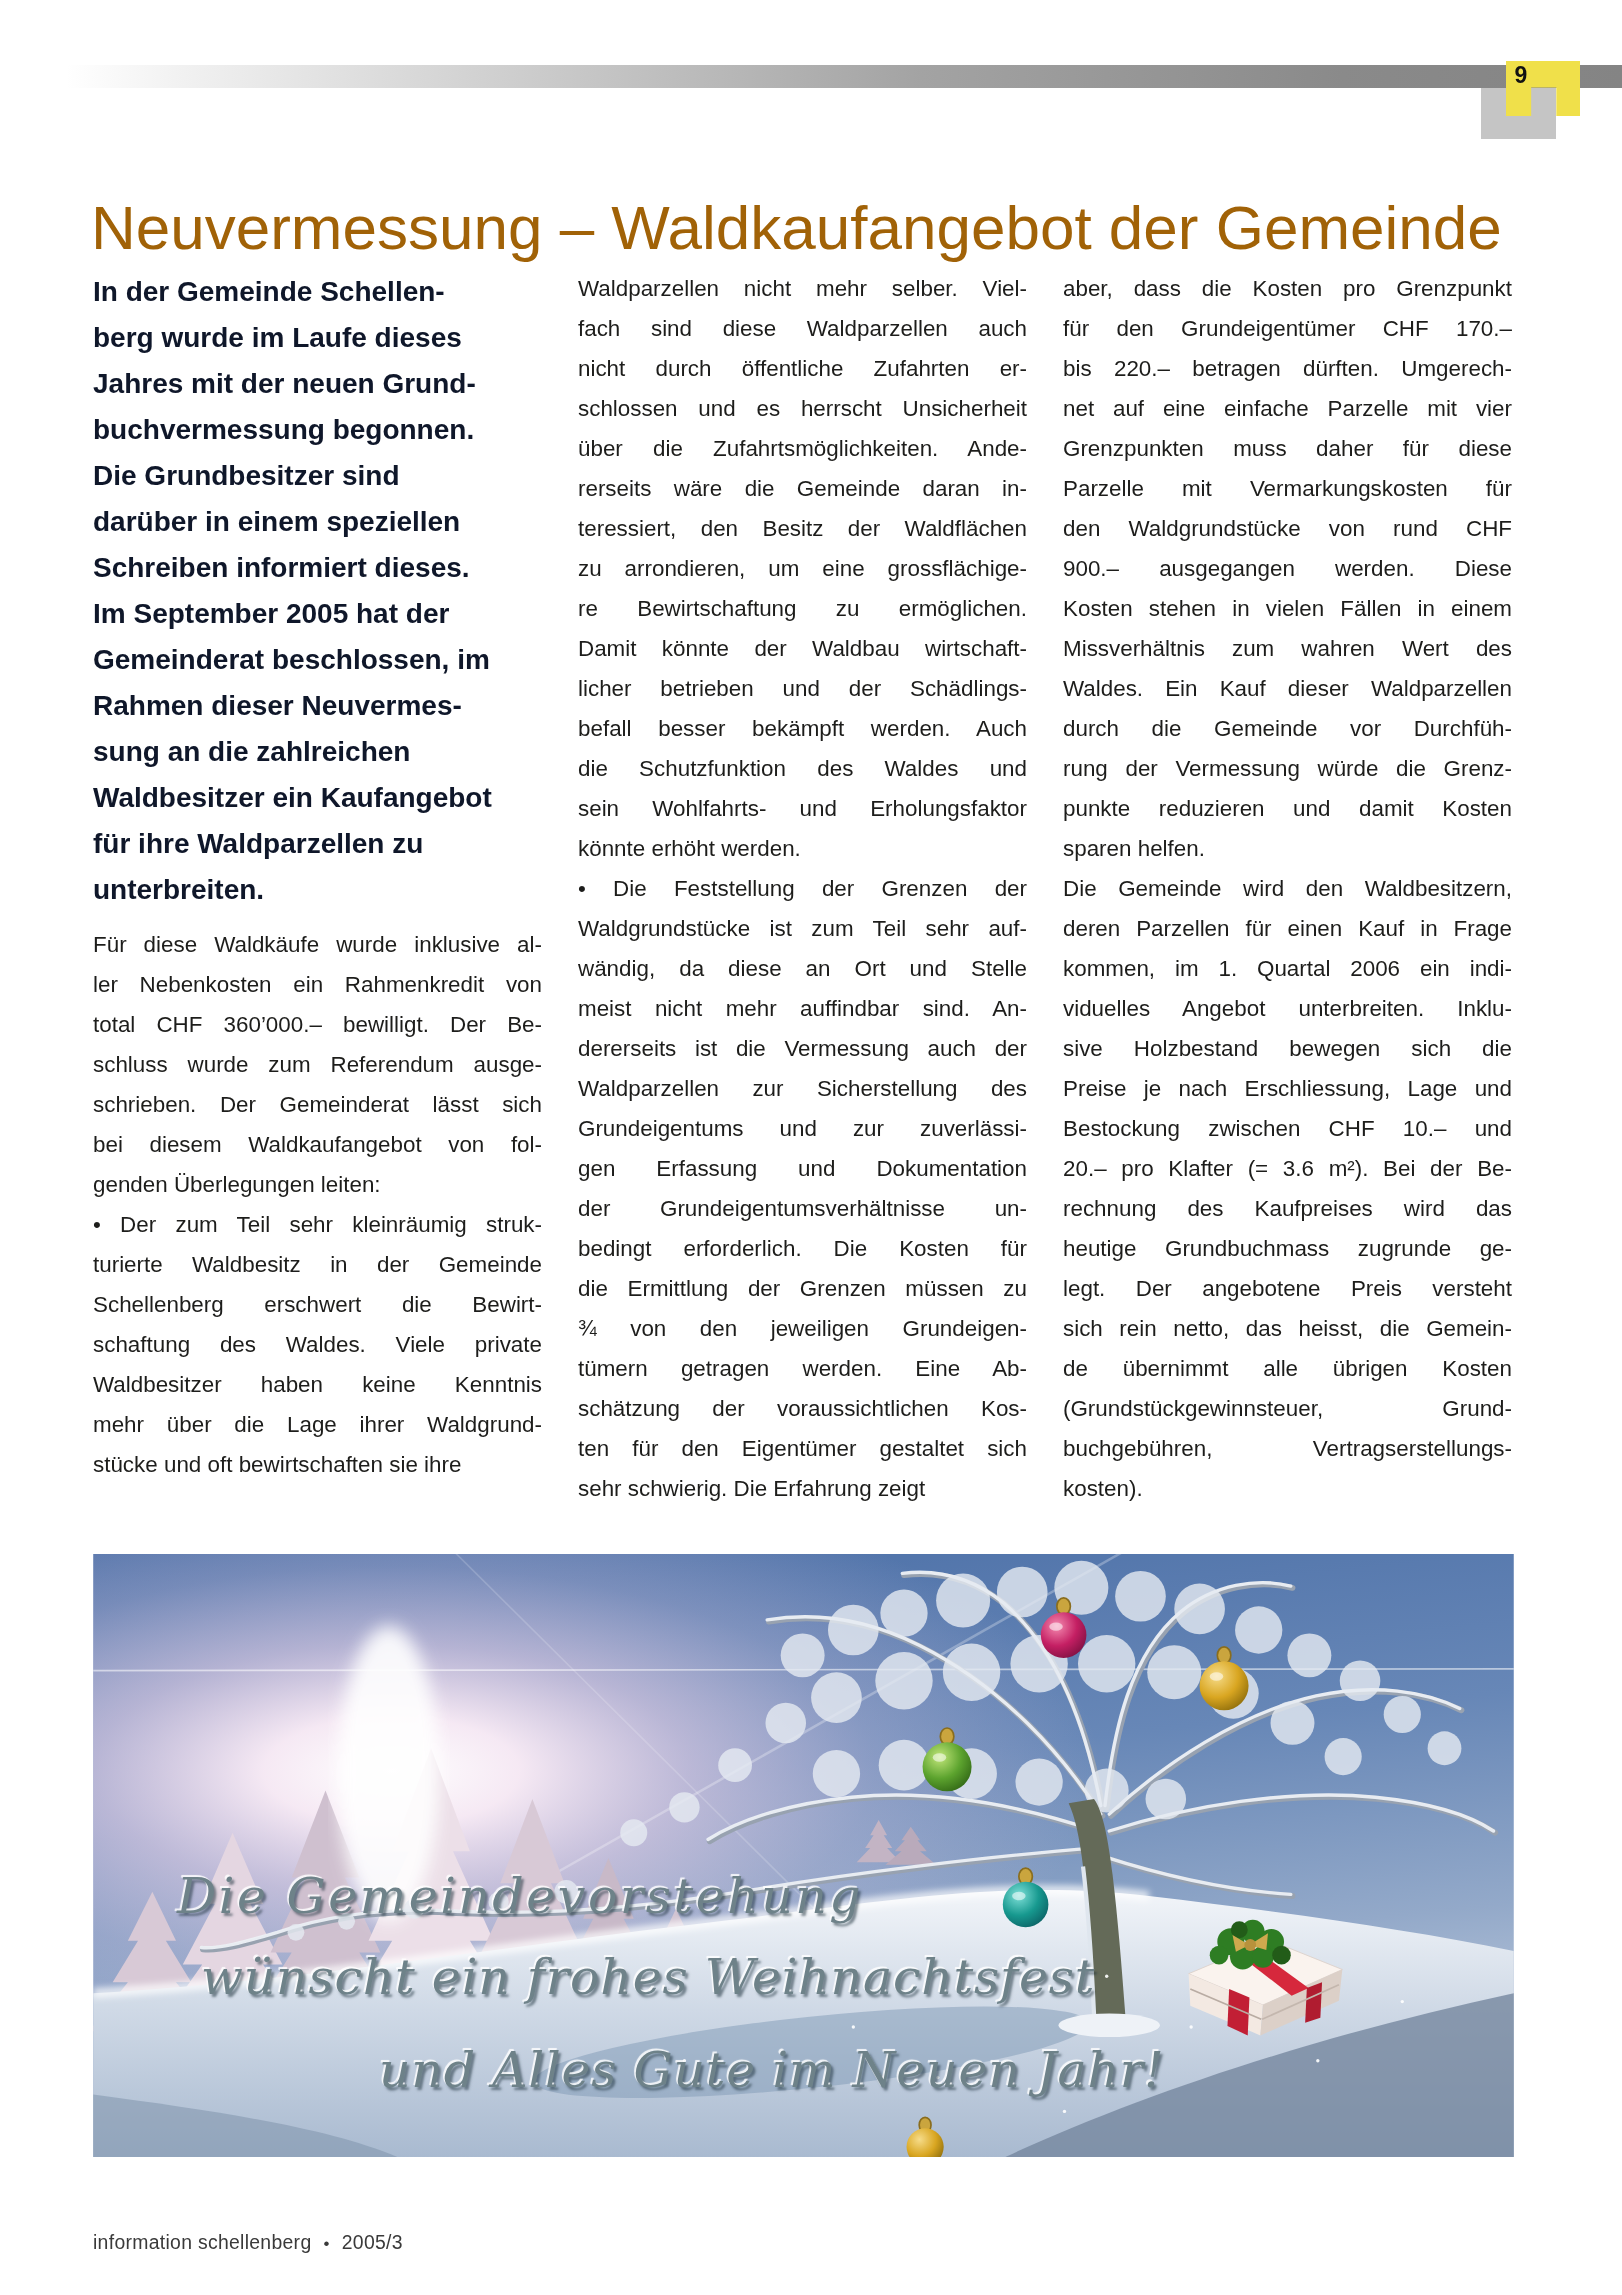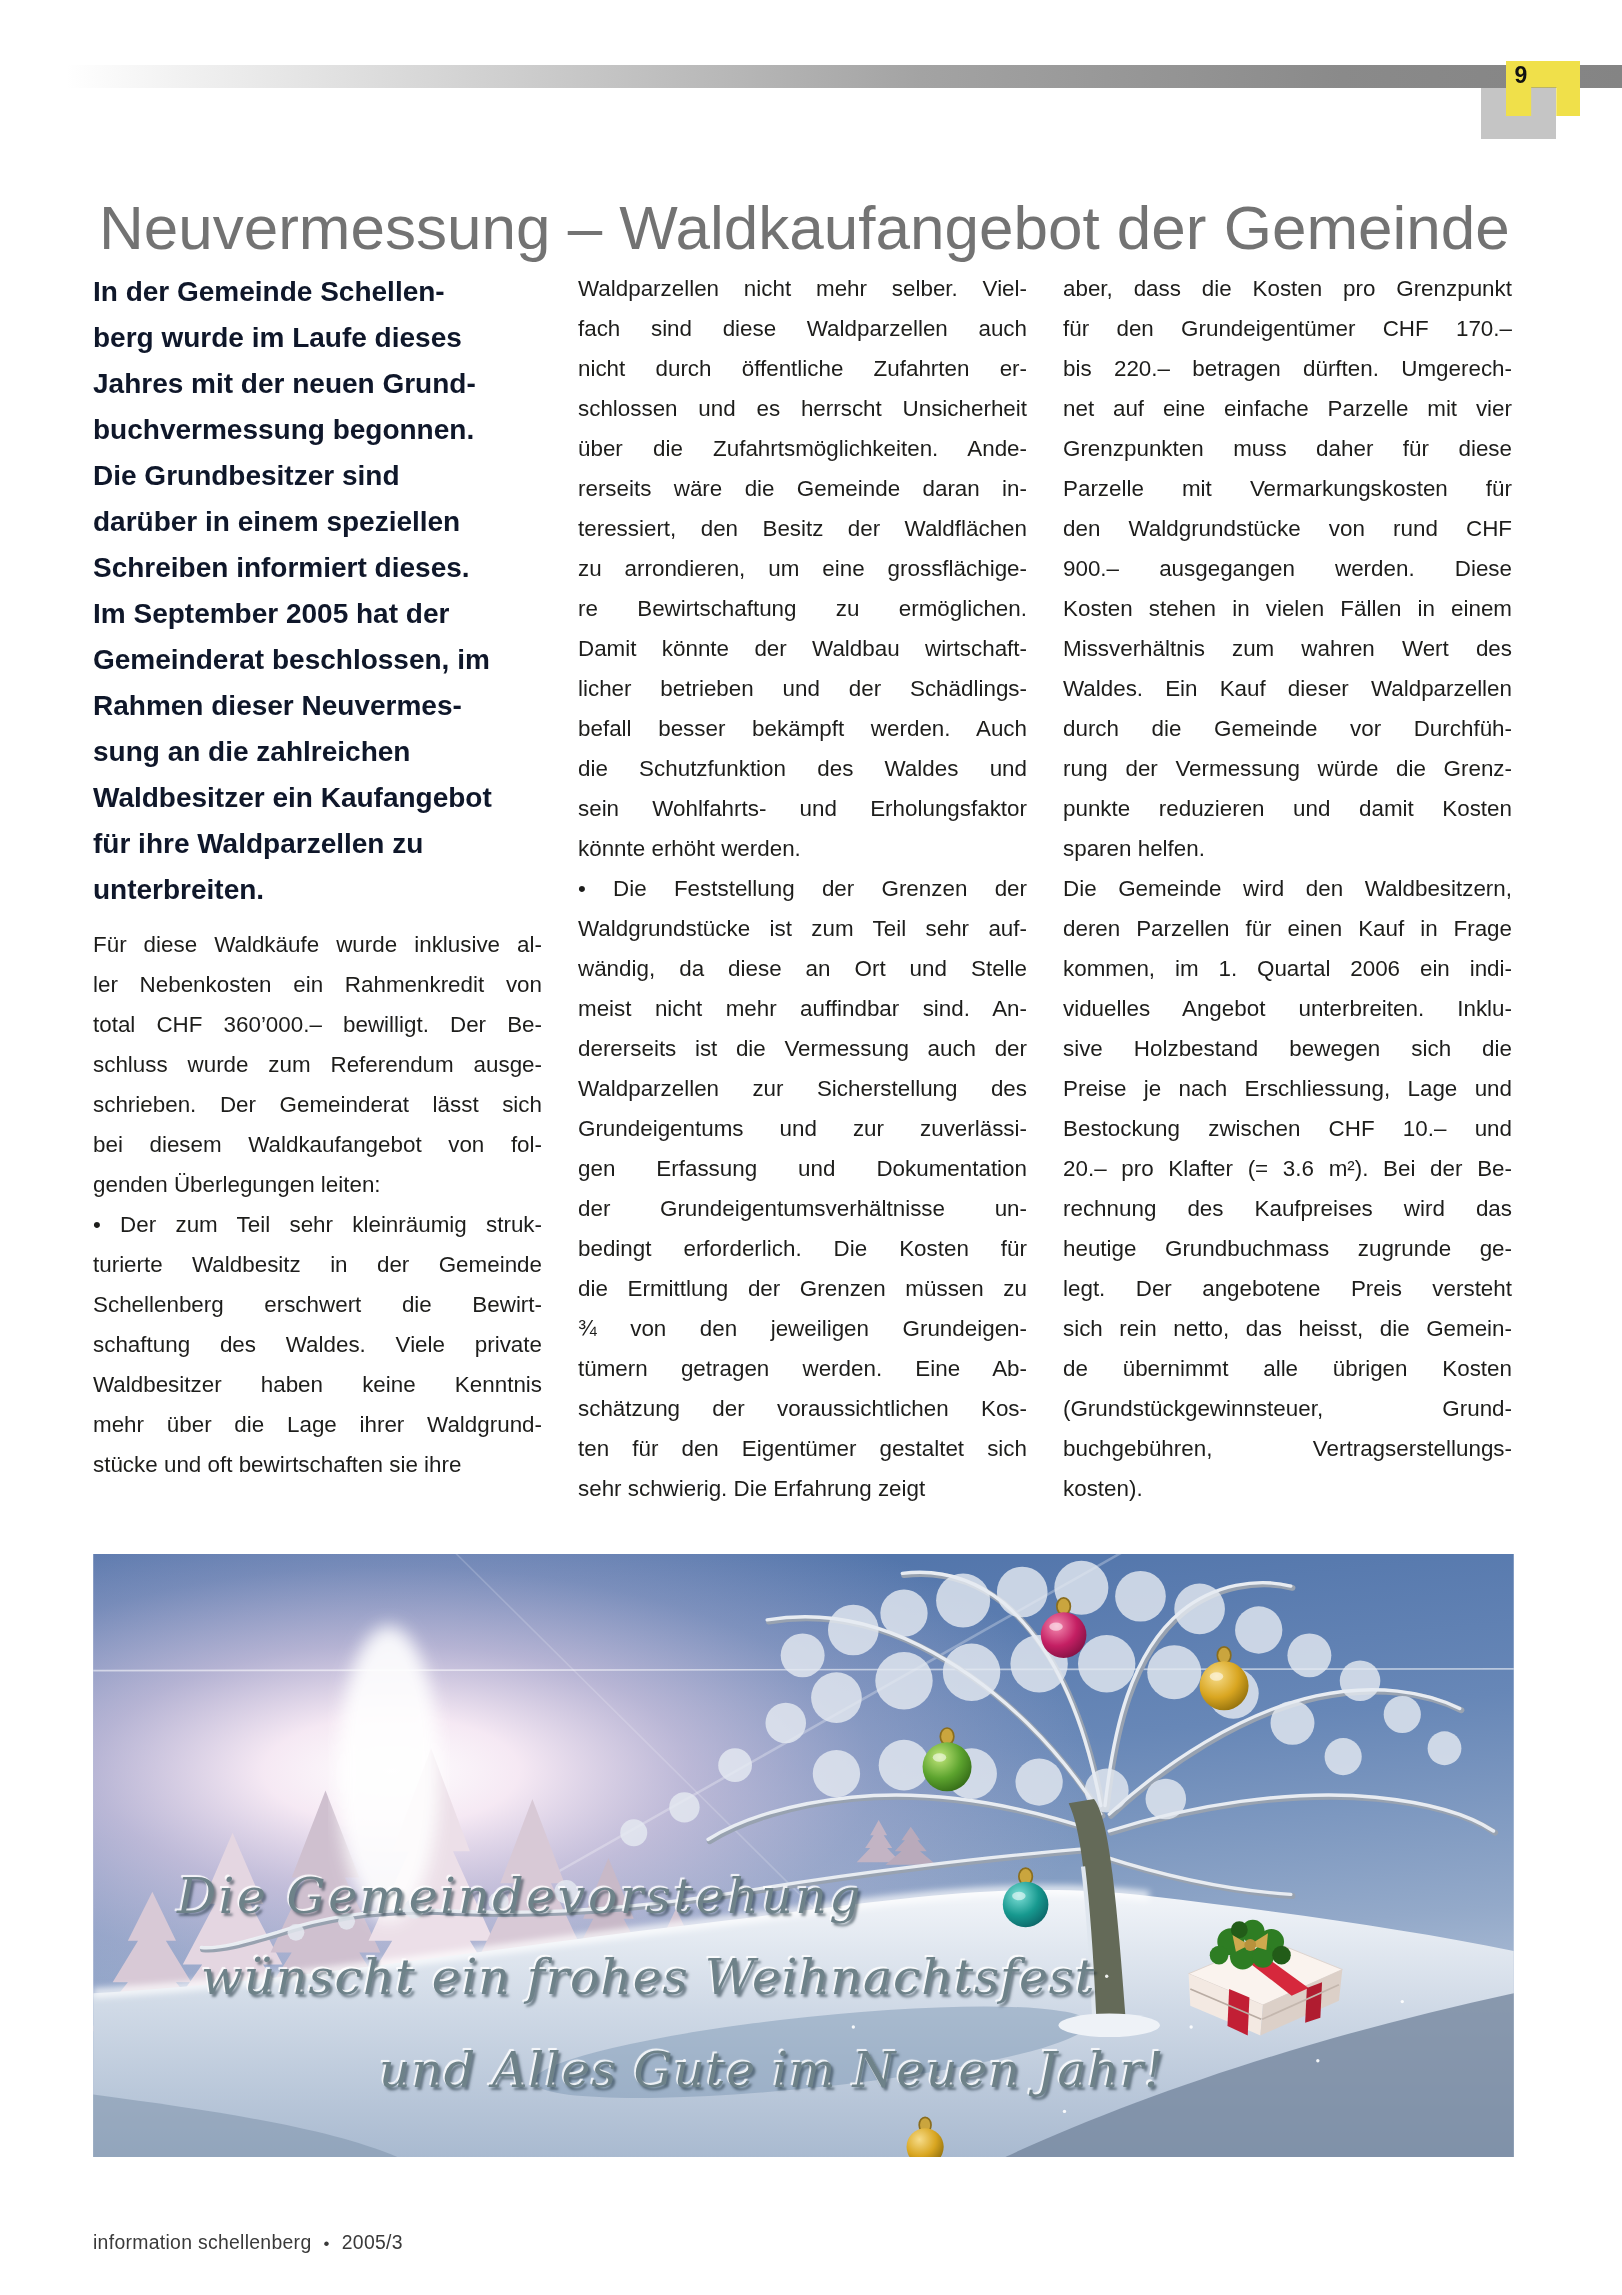--- a/index.html
+++ b/index.html
@@ -23,22 +23,22 @@
     position:absolute;left:1506px;top:61px;width:74px;height:55px;
     background:#f0e04a;
     clip-path:polygon(0 0,100% 0,100% 100%,68% 100%,68% 48%,34% 48%,34% 100%,0 100%);
   }
   .page-number{
     position:absolute;left:8.4px;top:0.8px;
     font-size:23px;font-weight:bold;color:#121212;
   }
   
   .page-title{
-    position:absolute;left:99px;top:150px;width:1436px;
-    font-size:62px;font-weight:400;color:#737373;letter-spacing:0px;white-space:nowrap;
+    position:absolute;left:91px;top:150px;width:1436px;
+    font-size:62px;font-weight:400;color:#a16207;letter-spacing:0px;white-space:nowrap;
   }
   
   .col{position:absolute;top:269px;width:449px;color:#1d1d1b;}
   .col-1{left:93px;}
   .col-2{left:578px;}
   .col-3{left:1063px;}
   .lead .tline{
     font-size:28px;line-height:46px;font-weight:bold;color:#0f172a;
     text-align:left;
   }

